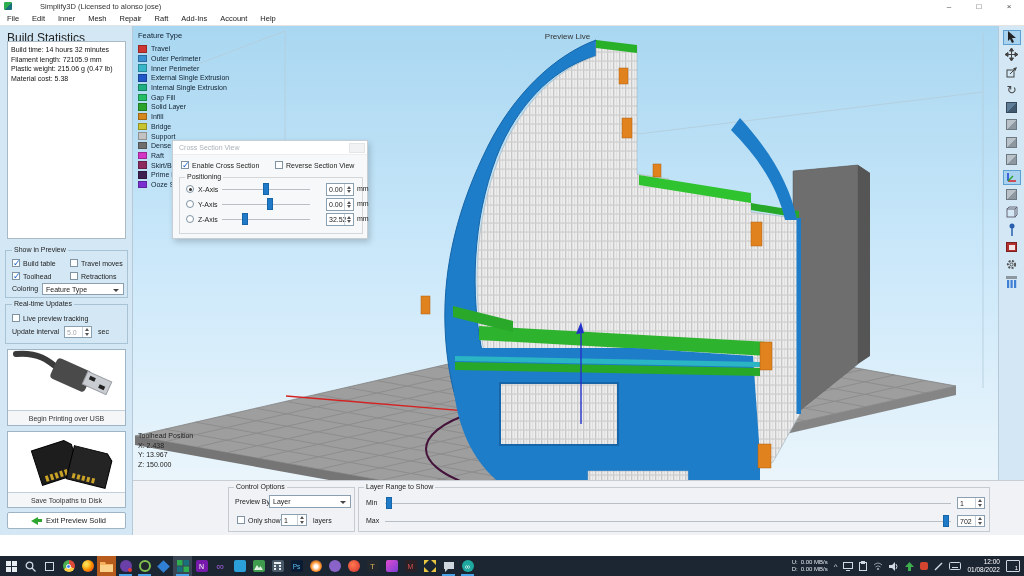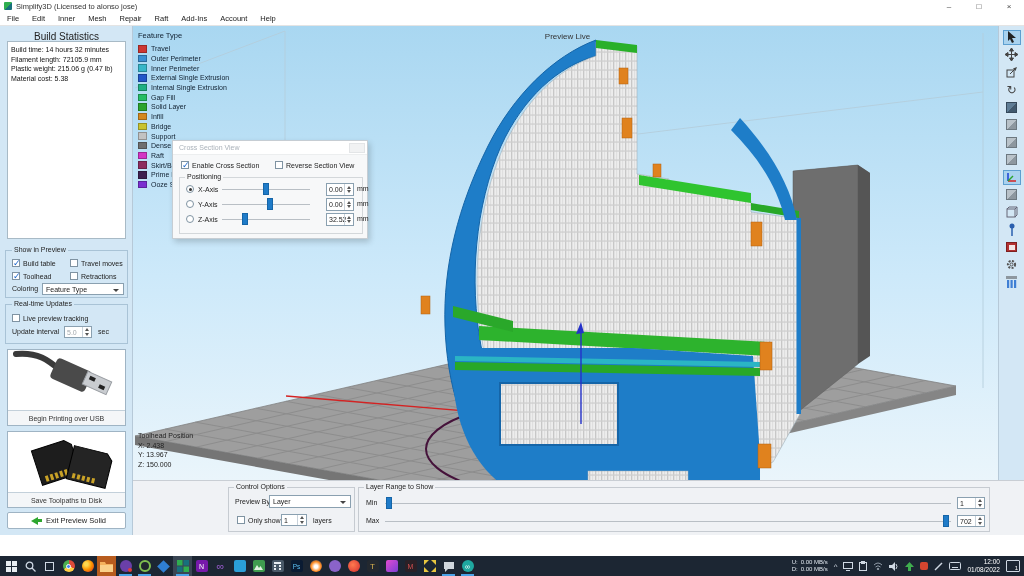--- a/index.html
+++ b/index.html
@@ -3,29 +3,29 @@
 <meta charset="utf-8">
 <style>
   html,body{margin:0;padding:0;background:#555;}
   *{box-sizing:border-box;font-family:"Liberation Sans","DejaVu Sans",sans-serif;}
   #root{position:relative;width:1024px;height:576px;background:#fff;overflow:hidden;font-size:8px;color:#222;}
   .abs{position:absolute;}
 
   
   #titlebar{left:0;top:0;width:1024px;height:12px;background:#fff;display:flex;align-items:center;}
   #appicon{width:8px;height:8px;margin:0 4px 0 4px;background:linear-gradient(135deg,#2fae4f 50%,#17707c 50%);border-radius:1px;}
-  #title{font-size:7.5px;color:#333;}
+  #title{font-size:7.5px;color:#333;margin-left:24px;}
   #winbtns{position:absolute;right:0;top:0;height:12px;display:flex;}
   .wb{width:30px;height:12px;display:flex;align-items:center;justify-content:center;font-size:8px;color:#444;}
   #menubar{left:0;top:12px;width:1024px;height:14px;background:#fff;border-bottom:1px solid #e4e4e4;display:flex;align-items:center;gap:13px;padding-left:7px;}
   .menu-item{font-size:7.5px;color:#222;}
 
   
   #leftpanel{left:0;top:26px;width:133px;height:509px;background:#d3e7f5;border-right:1px solid #b6c9d8;}
-  .sectitle{font-size:10px;color:#222;text-align:center;width:100%;}
+  .sectitle{font-size:12px;color:#222;width:100%;margin-left:7px;}
   #statsbox{left:7px;top:41px;width:119px;height:198px;background:#fff;border:1px solid #a8bac6;padding:3px;font-size:7px;line-height:9.5px;color:#111;}
   .grp{border:1px solid #a9c3d6;}
   .grp .gt{position:absolute;top:-5px;left:6px;background:#d3e7f5;padding:0 2px;font-size:7px;color:#222;}
   .cb{width:8px;height:8px;background:#fff;border:1px solid #7f93a2;display:inline-block;position:relative;flex:none;}
   .cb.on::after{content:"\2713";position:absolute;left:0px;top:-2px;font-size:9px;color:#1a66cc;}
   .cblbl{font-size:7px;color:#222;margin-left:3px;}
   .row{position:absolute;display:flex;align-items:center;}
   .dd{background:#fff;border:1px solid #8aa0b0;display:flex;align-items:center;font-size:7px;padding-left:3px;position:relative;}
   .dd::after{content:"";position:absolute;right:4px;top:5px;border:3px solid transparent;border-top-color:#444;}
   .spin{background:#fff;border:1px solid #8aa0b0;font-size:7px;display:flex;align-items:center;padding-left:2px;position:relative;}

